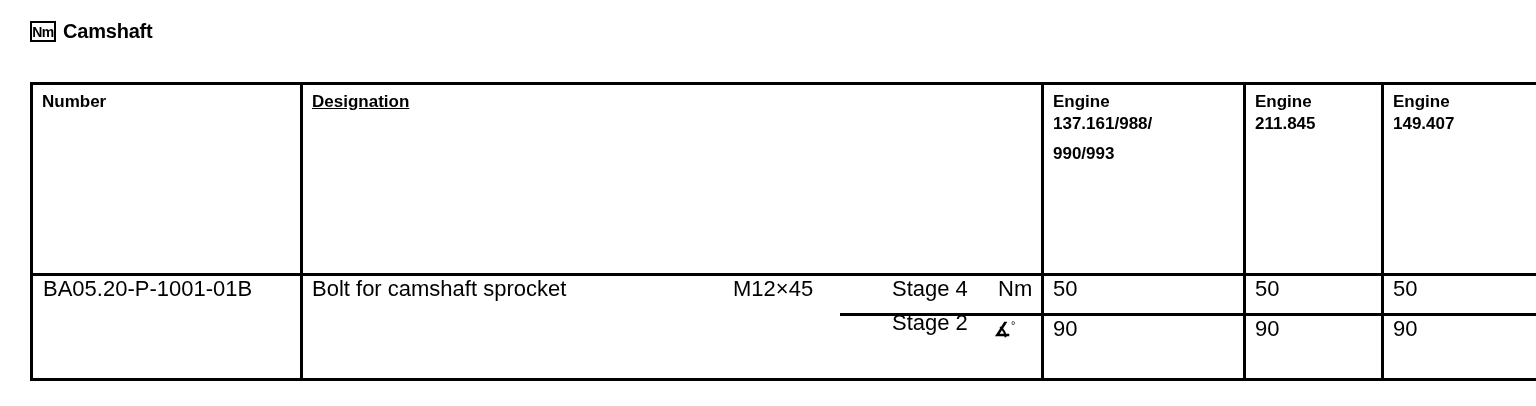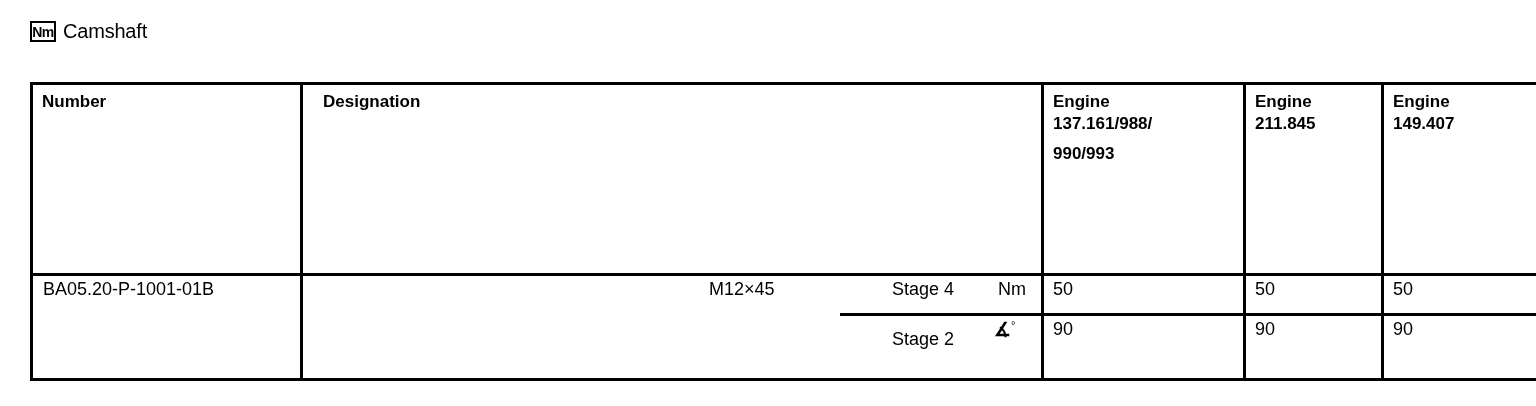--- a/index.html
+++ b/index.html
@@ -33,21 +33,21 @@
     display: flex;
     align-items: center;
     justify-content: center;
     font-weight: bold;
     font-size: 14px;
     line-height: 1;
     letter-spacing: -0.5px;
   }
   #title-text {
     font-size: 20px;
-    font-weight: normal;
+    font-weight: bold;
     letter-spacing: -0.2px;
   }
 
   
   #spec-table {
     position: absolute;
     left: 30px;
     top: 82px;
     width: 1511px;
     height: 299px;
@@ -91,44 +91,44 @@
     position: absolute;
     box-sizing: border-box;
   }
   .hdr {
     font-weight: bold;
     font-size: 17px;
     line-height: 22px;
   }
   .body-txt {
     font-weight: normal;
-    font-size: 18px;
+    font-size: 22px;
     line-height: 20px;
   }
 
   
   #hdr-number      { left: 9px;    top: 6px; }
-  #hdr-designation { left: 290px;  top: 6px; }
+  #hdr-designation { left: 279px;  top: 6px; text-decoration: underline; }
   #hdr-engine-a    { left: 1020px; top: 6px; }
   #hdr-engine-b    { left: 1222px; top: 6px; }
   #hdr-engine-c    { left: 1360px; top: 6px; }
   #hdr-engine-a .line3 { margin-top: 8px; }
 
   
   #num-value    { left: 10px;   top: 194px; }
   #desig-value  { left: 279px;  top: 194px; }
-  #desig-size   { left: 676px;  top: 194px; }
+  #desig-size   { left: 700px;  top: 194px; }
   #stage1-label { left: 859px;  top: 194px; }
   #stage1-unit  { left: 965px;  top: 194px; }
   #val-a-s1     { left: 1020px; top: 194px; }
   #val-b-s1     { left: 1222px; top: 194px; }
   #val-c-s1     { left: 1360px; top: 194px; }
 
   
-  #stage2-label { left: 859px;  top: 244px; }
+  #stage2-label { left: 859px;  top: 228px; }
   #stage2-unit  { left: 961px;  top: 230px; }
   #val-a-s2     { left: 1020px; top: 234px; }
   #val-b-s2     { left: 1222px; top: 234px; }
   #val-c-s2     { left: 1360px; top: 234px; }
 
   
   .angle-symbol {
     display: inline-block;
     position: relative;
     font-size: 19px;
@@ -175,20 +175,21 @@
       <div>211.845</div>
     </div>
 
     <div class="cell hdr" id="hdr-engine-c">
       <div>Engine</div>
       <div>149.407</div>
     </div>
 
     <div class="cell body-txt" id="num-value">BA05.20-P-1001-01B</div>
 
+    <div class="cell body-txt" id="desig-value">Bolt for camshaft sprocket</div>
 
     <div class="cell body-txt" id="desig-size">M12×45</div>
 
     <div class="cell body-txt" id="stage1-label">Stage 4</div>
 
     <div class="cell body-txt" id="stage1-unit">Nm</div>
 
     <div class="cell body-txt" id="val-a-s1">50</div>
 
     <div class="cell body-txt" id="val-b-s1">50</div>

